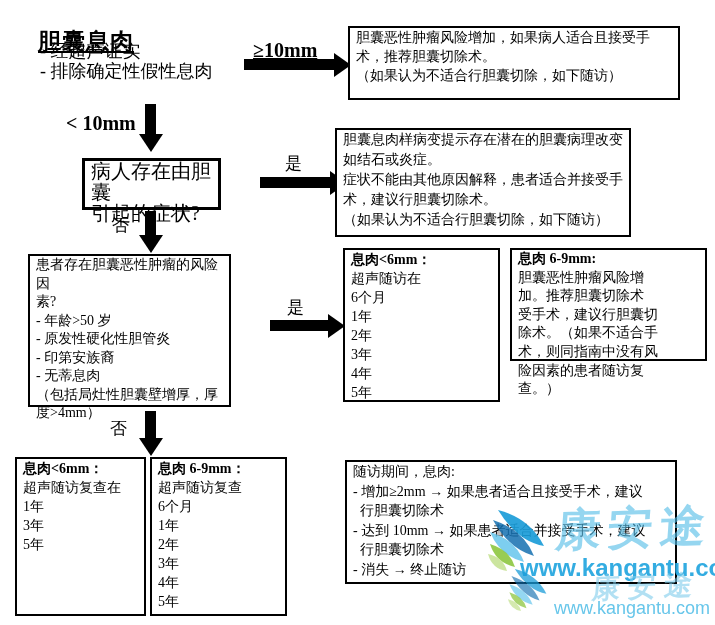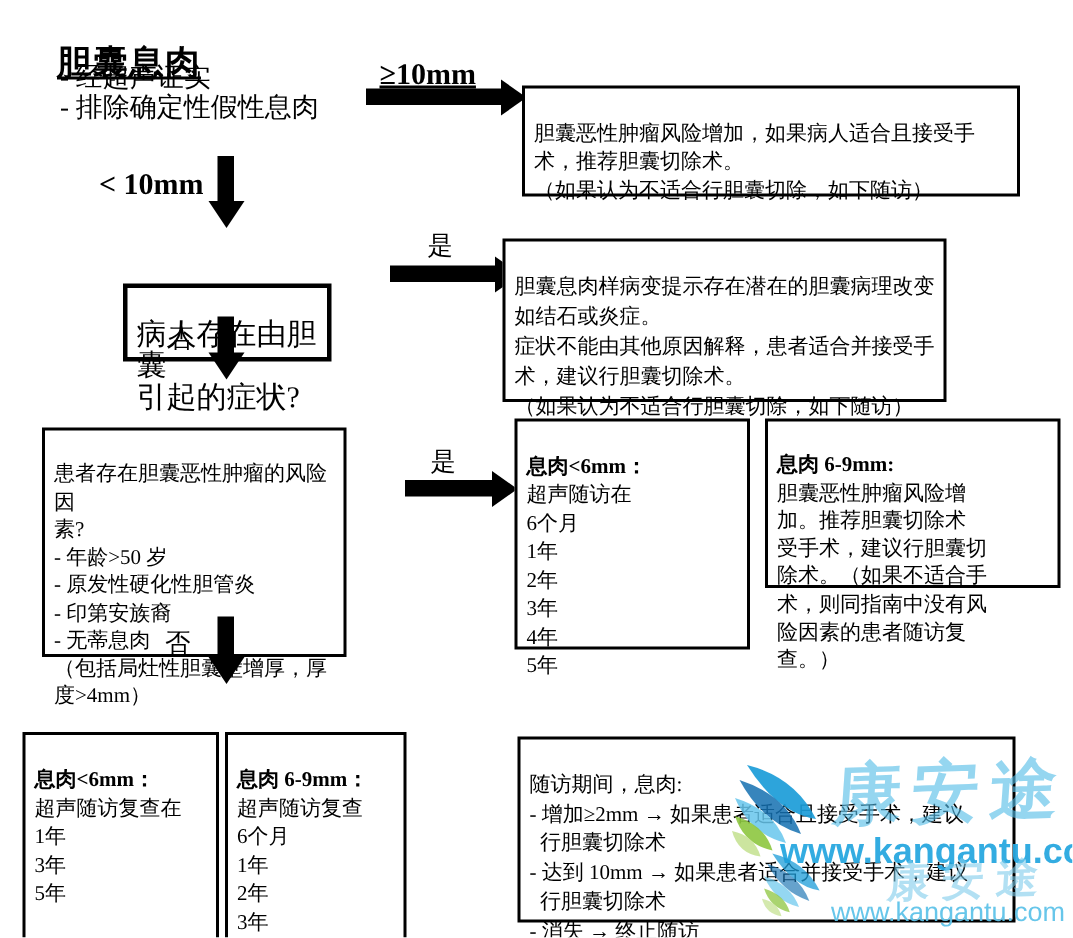--- a/index.html
+++ b/index.html
@@ -3,21 +3,21 @@
 <meta charset="utf-8">
 <style>
   html,body{margin:0;padding:0;background:#fff;}
   .canvas{
     position:relative;width:715px;height:625px;background:#ffffff;
     font-family:"Liberation Serif","DejaVu Serif",serif;color:#000;overflow:hidden;
   }
   .title{position:absolute;left:38px;top:26px;font-size:23px;font-weight:bold;letter-spacing:1px;text-decoration:underline;}
   .bullets{position:absolute;left:40px;top:41px;font-size:18px;line-height:20px;white-space:pre-wrap;}
   .box{position:absolute;border:2px solid #000;background:#fff;box-sizing:border-box;
-       padding:21px 6px;font-size:14px;line-height:19px;margin-top:31px;}
+       padding:0 6px;font-size:14px;line-height:19px;}
   .box .bl{white-space:pre-wrap;}
   .bt{font-weight:bold;}
   .thick{border-width:3px;}
   .lbl{position:absolute;font-weight:bold;font-size:20px;}
   .lbl-yn{position:absolute;font-size:17px;}
   .underl{text-decoration:underline;text-decoration-thickness:2px;}
   .shaft-h{position:absolute;background:#000;height:11px;}
   .shaft-v{position:absolute;background:#000;width:11px;}
   .head-r{position:absolute;width:0;height:0;border-left:17px solid #000;
           border-top:12px solid transparent;border-bottom:12px solid transparent;}
@@ -115,21 +115,21 @@
   <div class="head-d" style="left:139px;top:438px;"></div>
 
   <div class="box" style="left:15px;top:457px;width:131px;height:159px;">
     <div class="bt">息肉&lt;6mm：</div>
     <div class="bl">超声随访复查在
 1年
 3年
 5年</div>
   </div>
 
-  <div class="box" style="left:150px;top:457px;width:121px;height:159px;">
+  <div class="box" style="left:150px;top:457px;width:137px;height:159px;">
     <div class="bt">息肉 6-9mm：</div>
     <div class="bl">超声随访复查
 6个月
 1年
 2年
 3年
 4年
 5年</div>
   </div>
 

